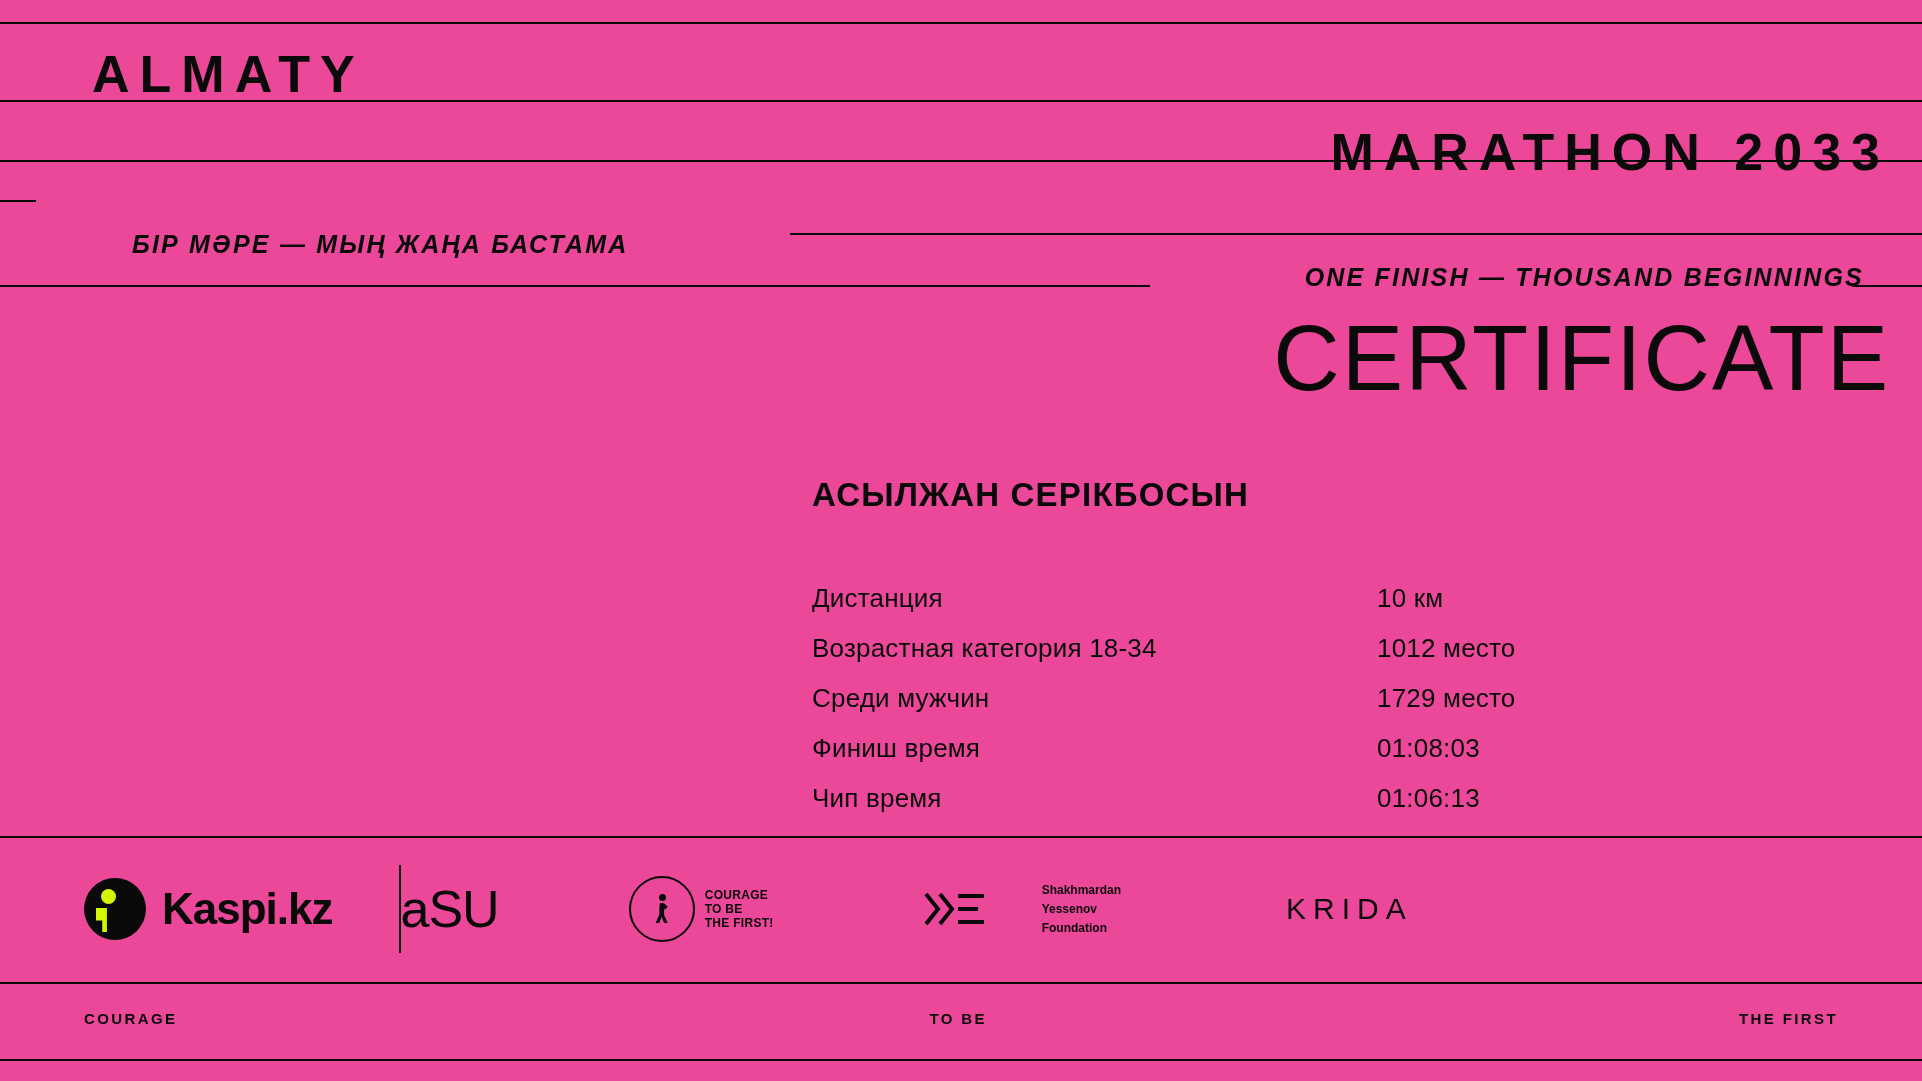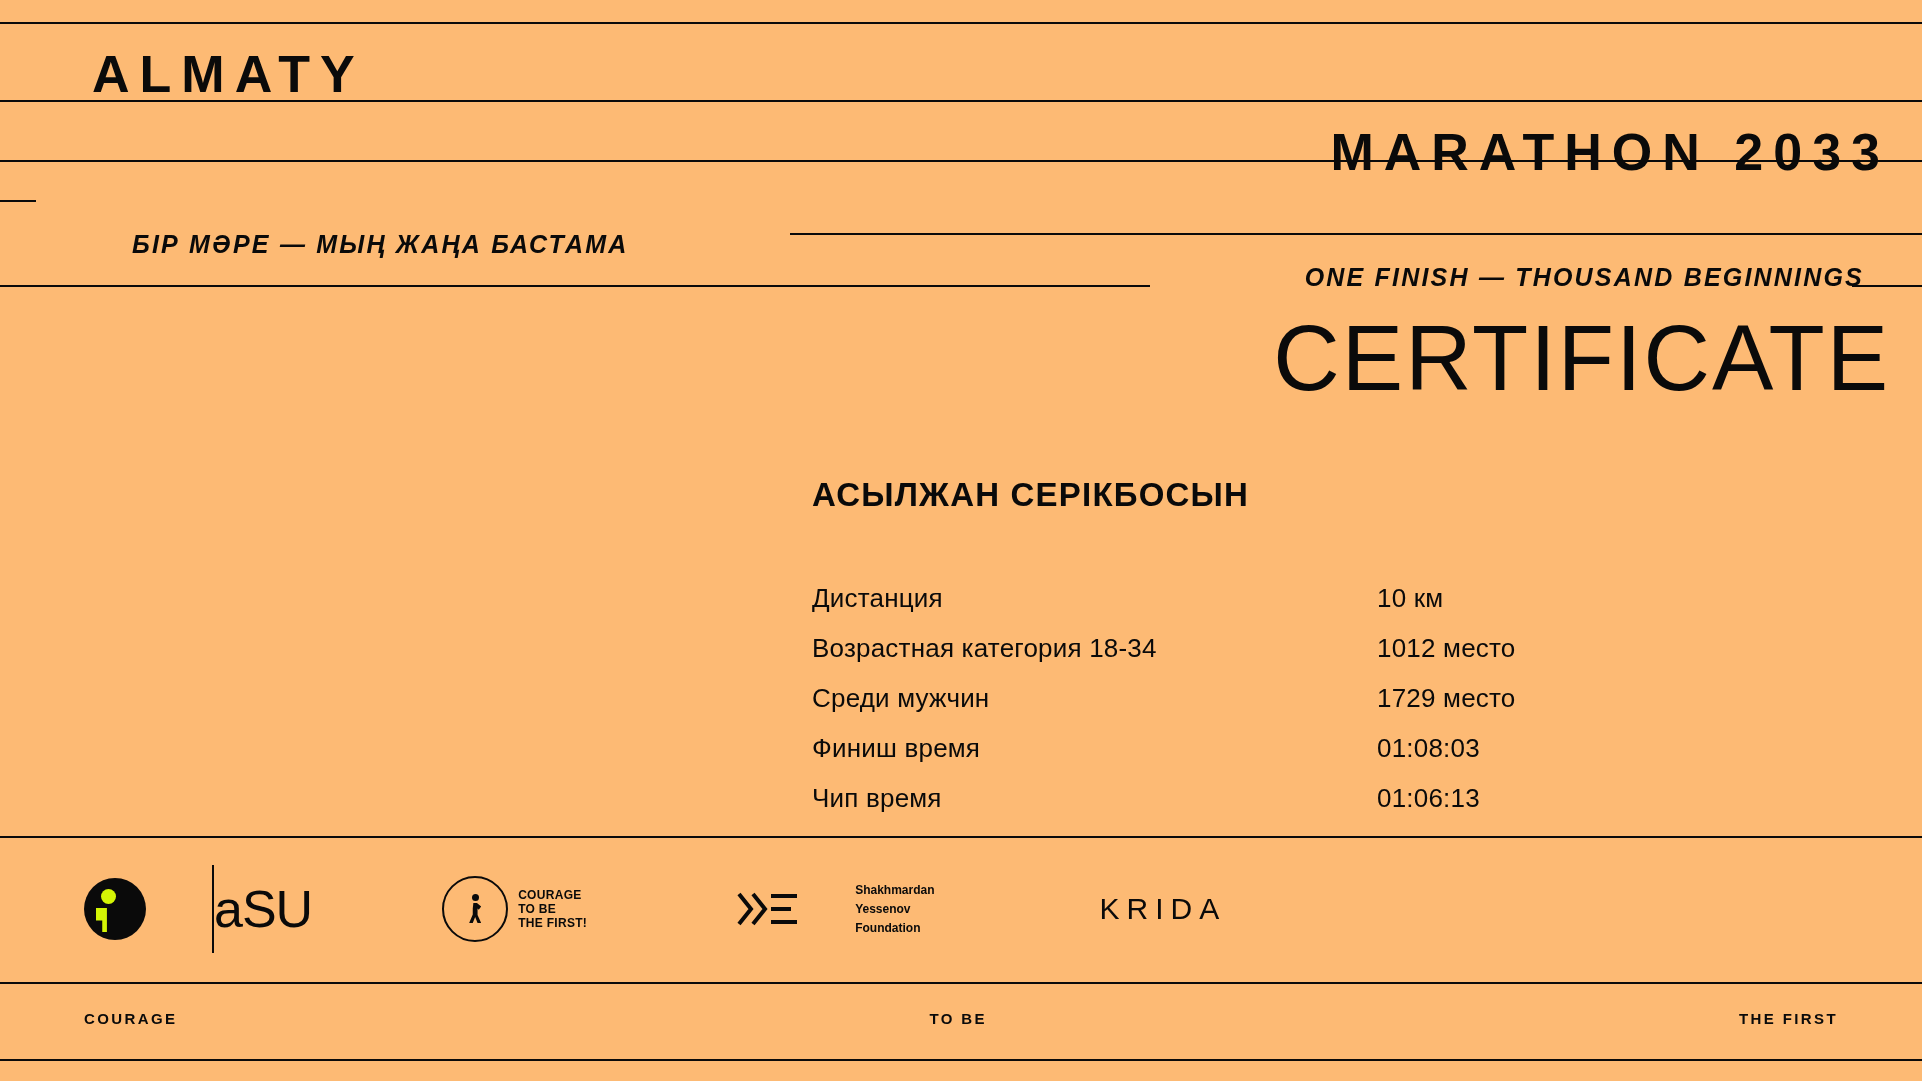--- a/index.html
+++ b/index.html
@@ -11,21 +11,21 @@
     width: 1922px;
     height: 1081px;
     overflow: hidden;
     font-family: "Liberation Sans", sans-serif;
     color: #0a0a0a;
     position: relative;
   }
   .cert {
     position: absolute;
     inset: 0;
-    background: #fdba74;
+    background: #ec4899;
   }
 
   
   .hline {
     position: absolute;
     left: 0;
     width: 100%;
     height: 2px;
     background: #0a0a0a;
   }
@@ -253,20 +253,21 @@
         <td class="label">Чип время</td>
         <td class="value">01:06:13</td>
       </tr>
     </tbody>
   </table>
 
   <div class="sponsor-strip">
 
     <div class="sponsor kaspi">
       <span class="kaspi-mark"></span>
+      <span class="kaspi-word">Kaspi.kz</span>
     </div>
 
     <div class="divider-v"></div>
 
     <div class="sponsor asu">
       <span>aSU</span>
     </div>
 
     <div class="sponsor ctbf">
       <span class="ctbf-circle">

